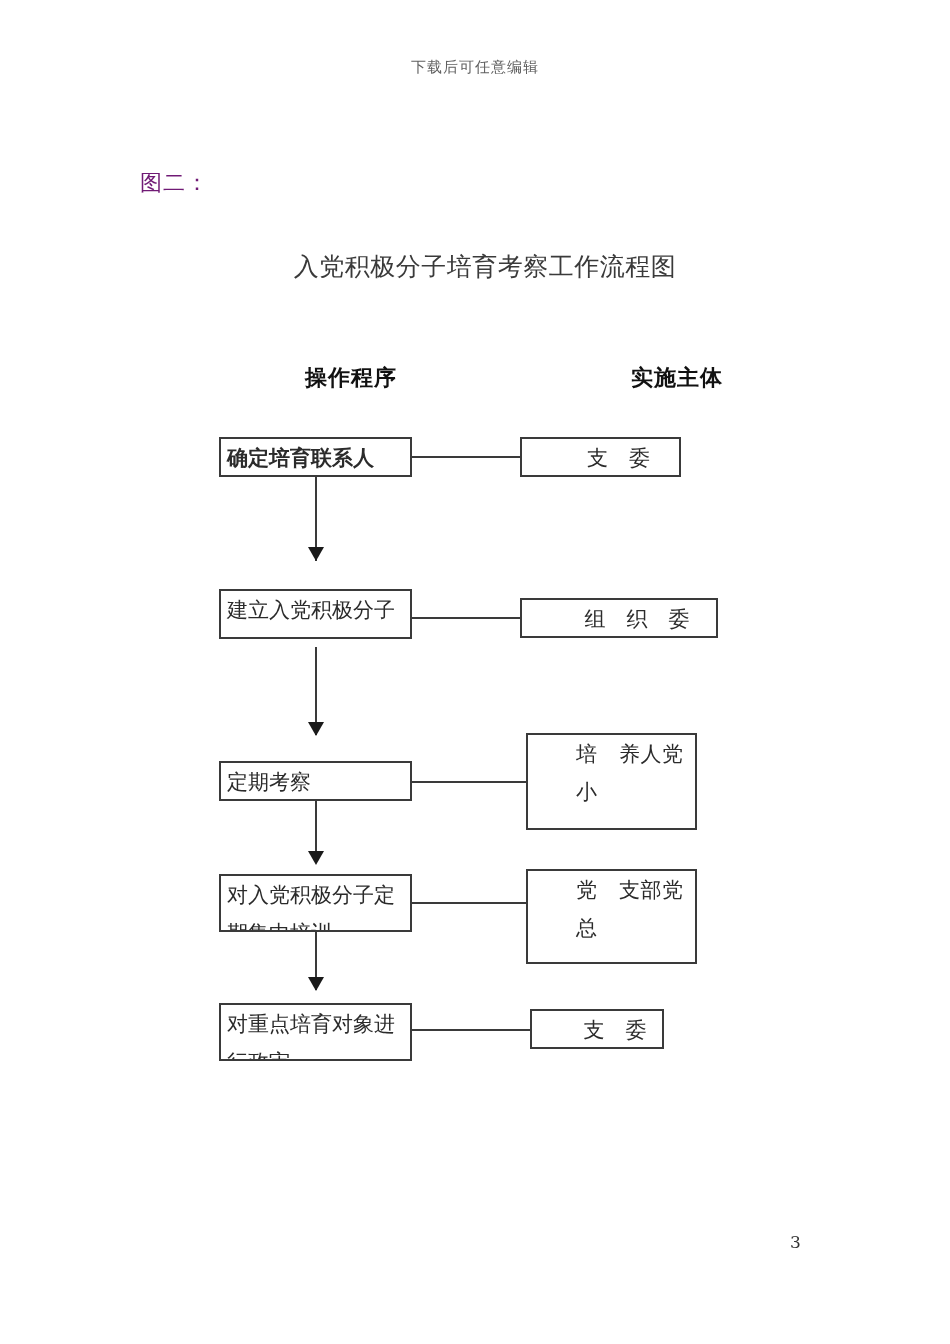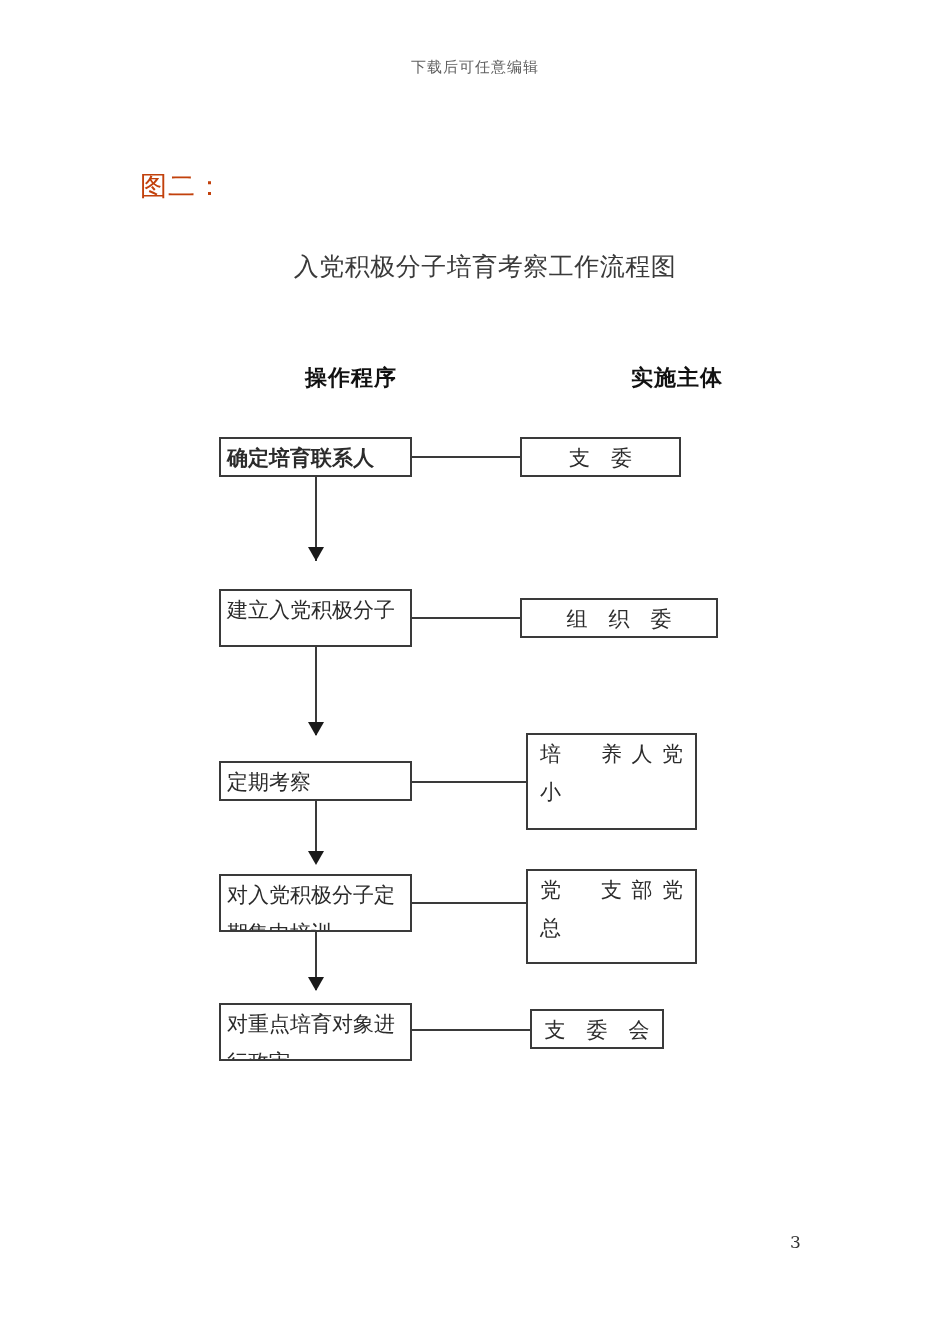--- a/index.html
+++ b/index.html
@@ -32,23 +32,23 @@
     font-size: 15px;
     color: #5f5f5f;
     letter-spacing: 1px;
   }
 
   
   .fig-label {
     position: absolute;
     top: 168px;
     left: 140px;
-    font-size: 27px;
+    font-size: 22px;
     font-family: "DejaVu Sans", "Liberation Sans", sans-serif;
-    color: #c2410c;
+    color: #701a75;
     letter-spacing: 1px;
   }
 
   
   .doc-title {
     position: absolute;
     top: 250px;
     left: 0;
     width: 950px;
     text-align: center;
@@ -86,20 +86,21 @@
     color: #2b2b2b;
     white-space: pre-line;
     display: block;
   }
   .box.left .txt {
     padding-left: 6px;
     text-align: left;
   }
   .box.right .txt {
     text-align: center;
+    margin-left: 36px;
   }
   .box.right.just .txt {
     text-align: justify;
     text-align-last: justify;
     padding: 0 12px;
   }
 
   
   .hline {
     position: absolute;
@@ -149,21 +150,21 @@
     <span class="txt">确定培育联系人</span>
   </div>
   <div class="hline" style="left:412px; top:456px; width:108px;"></div>
   <div class="box right" style="left:520px; top:437px; width:161px; height:40px;">
     <span class="txt">支　委</span>
   </div>
 
   <div class="vline" style="left:315px; top:477px; height:84px;"></div>
   <div class="arrow-head" style="left:308px; top:547px;"></div>
 
-  <div class="box left" style="left:219px; top:589px; width:193px; height:58px;">
+  <div class="box left" style="left:219px; top:589px; width:193px; height:50px;">
     <span class="txt">建立入党积极分子</span>
   </div>
   <div class="hline" style="left:412px; top:617px; width:108px;"></div>
   <div class="box right" style="left:520px; top:598px; width:198px; height:40px;">
     <span class="txt">组　织　委</span>
   </div>
 
   <div class="vline" style="left:315px; top:647px; height:88px;"></div>
   <div class="arrow-head" style="left:308px; top:722px;"></div>
 

